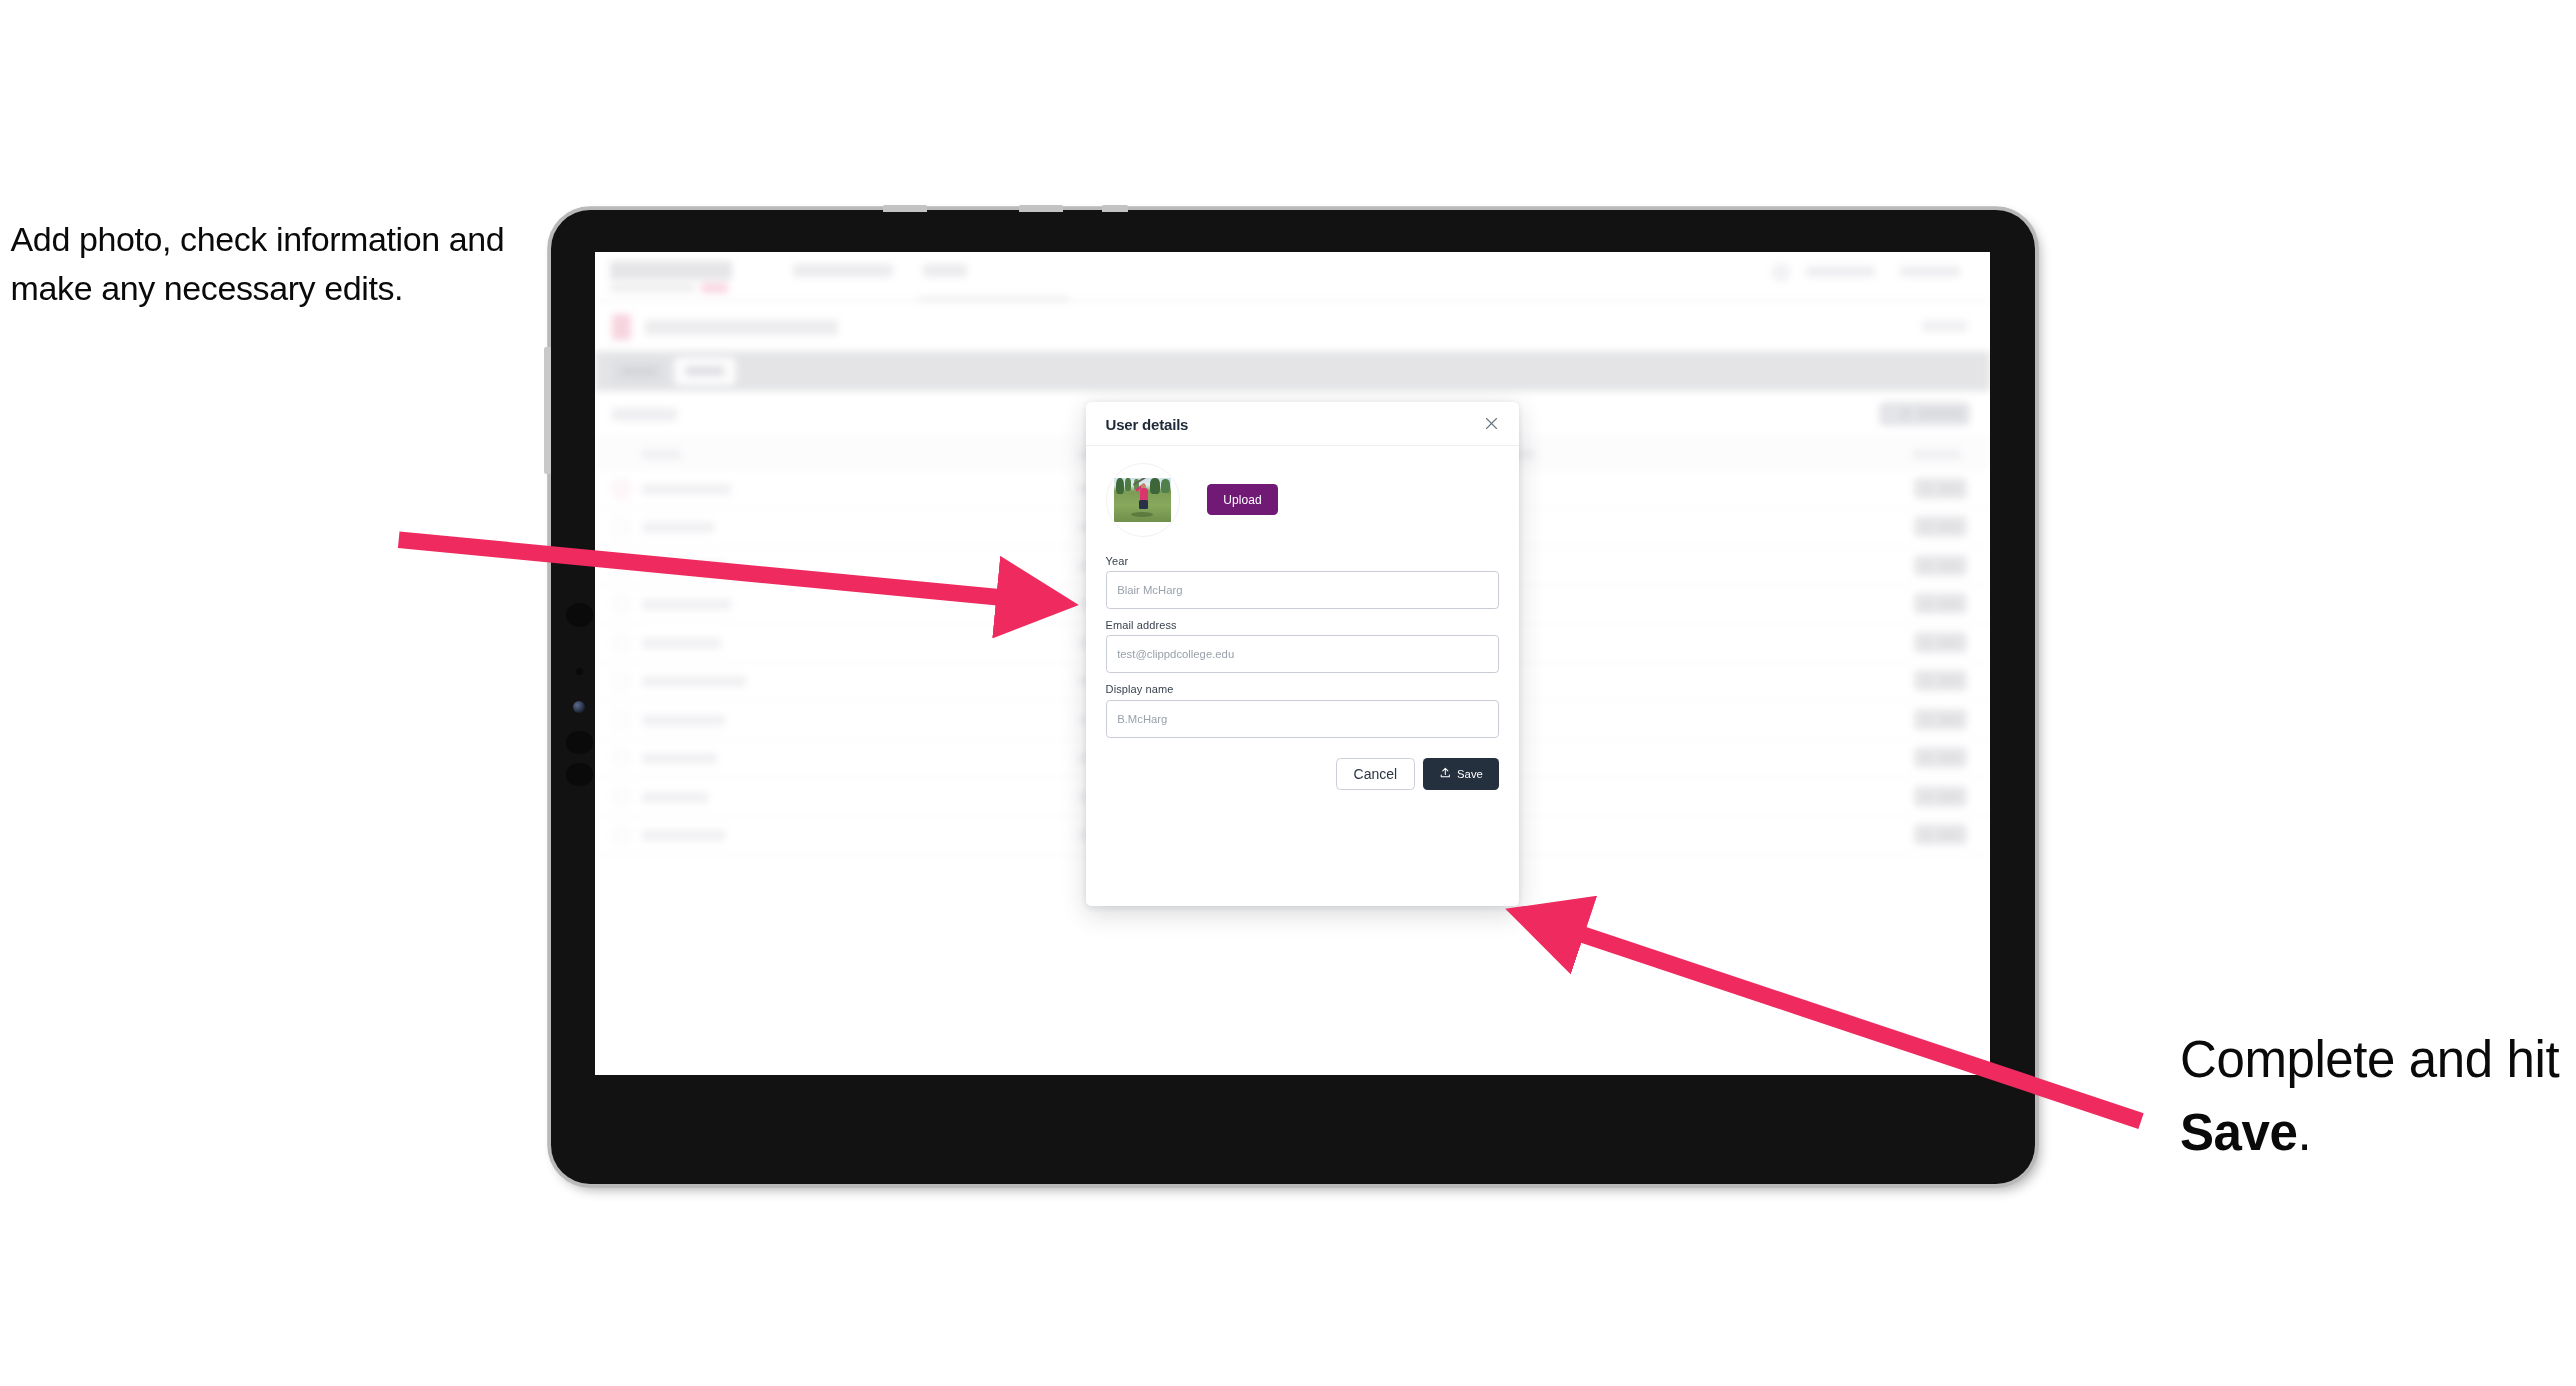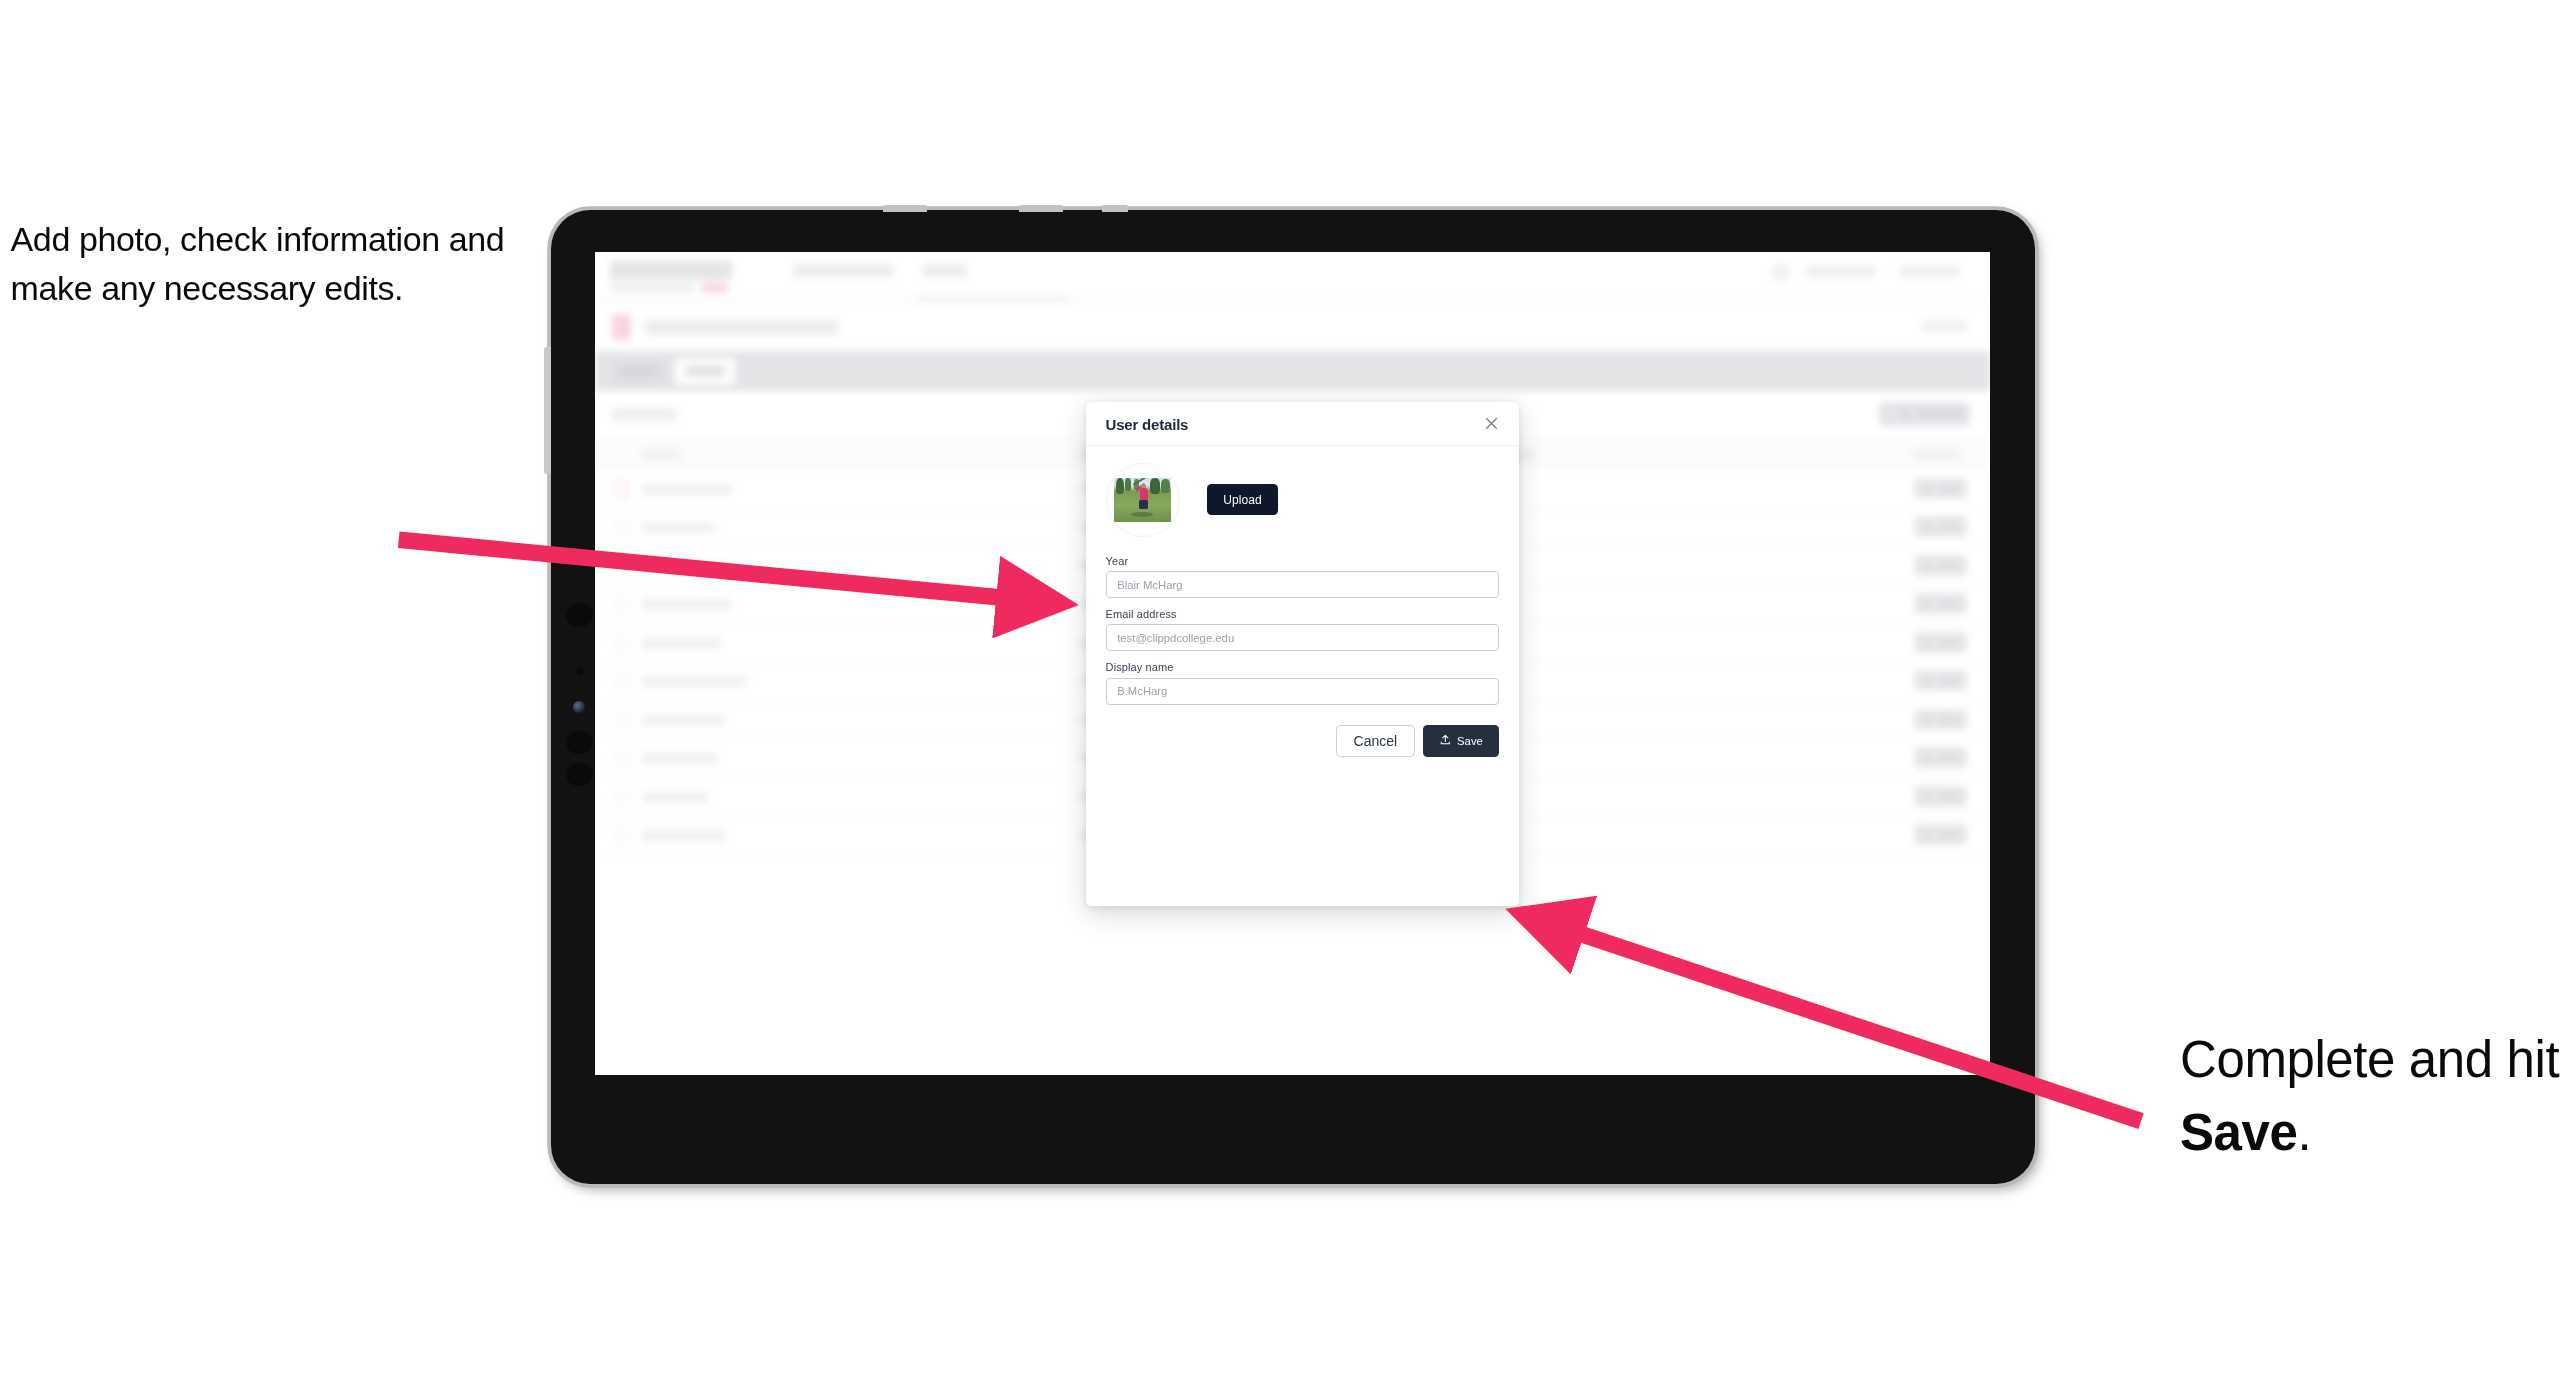--- a/index.html
+++ b/index.html
@@ -145,29 +145,29 @@
      background:#d9366f; border-radius:3px 3px 1.5px 1.5px; }
   .ap-golfer-legs{ position:absolute; left:25px; top:22px; width:9px; height:9.8px;
      background:#29304a; border-radius:1.5px; }
   .ap-golfer-head{ position:absolute; left:27px; top:6.8px; width:4.5px;height:4.5px;border-radius:50%; background:#b98a6a;}
   .ap-golfer-arm{ position:absolute; left:21px; top:8.3px; width:10.6px;height:3px; background:#d9366f;
      transform:rotate(-38deg); border-radius:1.5px;}
   .ap-club{ position:absolute; left:18px; top:2.3px; width:15px;height:1.5px; background:#5e6a55; transform:rotate(-32deg);}
   .ap-shadow{ position:absolute; left:16.6px; top:34px; width:22.6px;height:5.3px; background:#4d6534; border-radius:50%; opacity:.6;}
 
   .upload-btn{
-    background:#0f172a; color:#fff; border:none; border-radius:4.5px;
+    background:#701a75; color:#fff; border:none; border-radius:4.5px;
     padding:8.3px 16.6px; font-size:12px; font-family:"Liberation Sans",sans-serif;
     font-weight:400; cursor:pointer; letter-spacing:0.1px;
   }
 
   .field{ margin-bottom:9.8px; }
   .f-label{ font-size:11px; color:#39424f; margin-bottom:4.5px; display:block; letter-spacing:0.1px;}
   .f-input{
-    width:100%; height:27px; border:0.8px solid #c9ced6; border-radius:3.8px;
+    width:100%; height:38px; border:0.8px solid #c9ced6; border-radius:3.8px;
     padding:0 10.6px; font-size:11.3px; color:#9aa1ab;
     font-family:"Liberation Sans",sans-serif; background:#fff; outline:none;
   }
   .f-input::placeholder{ color:#9aa1ab; }
 
   .select-wrap{ position:relative; }
   .f-select{
     width:100%; height:27px; border:0.8px solid #5b6472; border-radius:3.8px;
     padding:0 53px 0 10.6px; font-size:11.3px; color:#2a3240; line-height:26px;
     background:#fff; cursor:pointer; overflow:hidden; white-space:nowrap;

